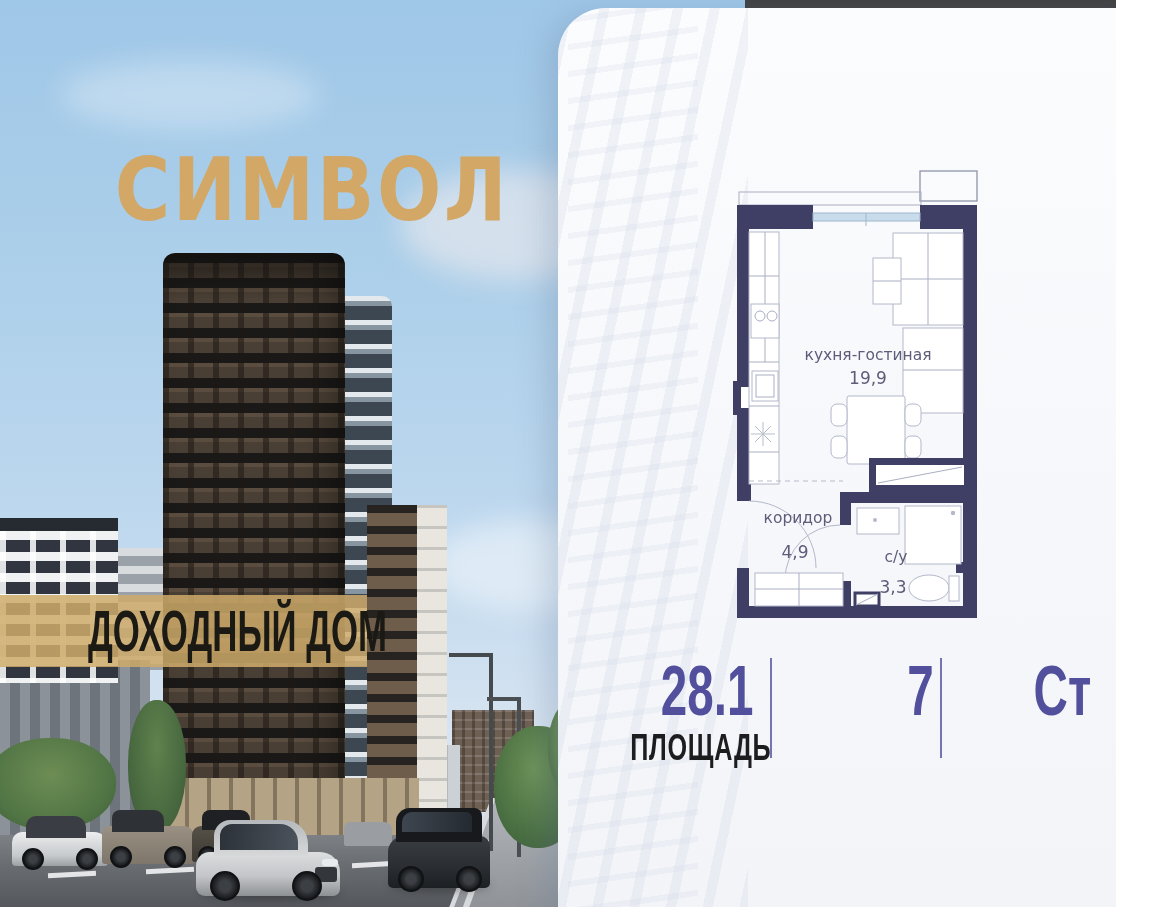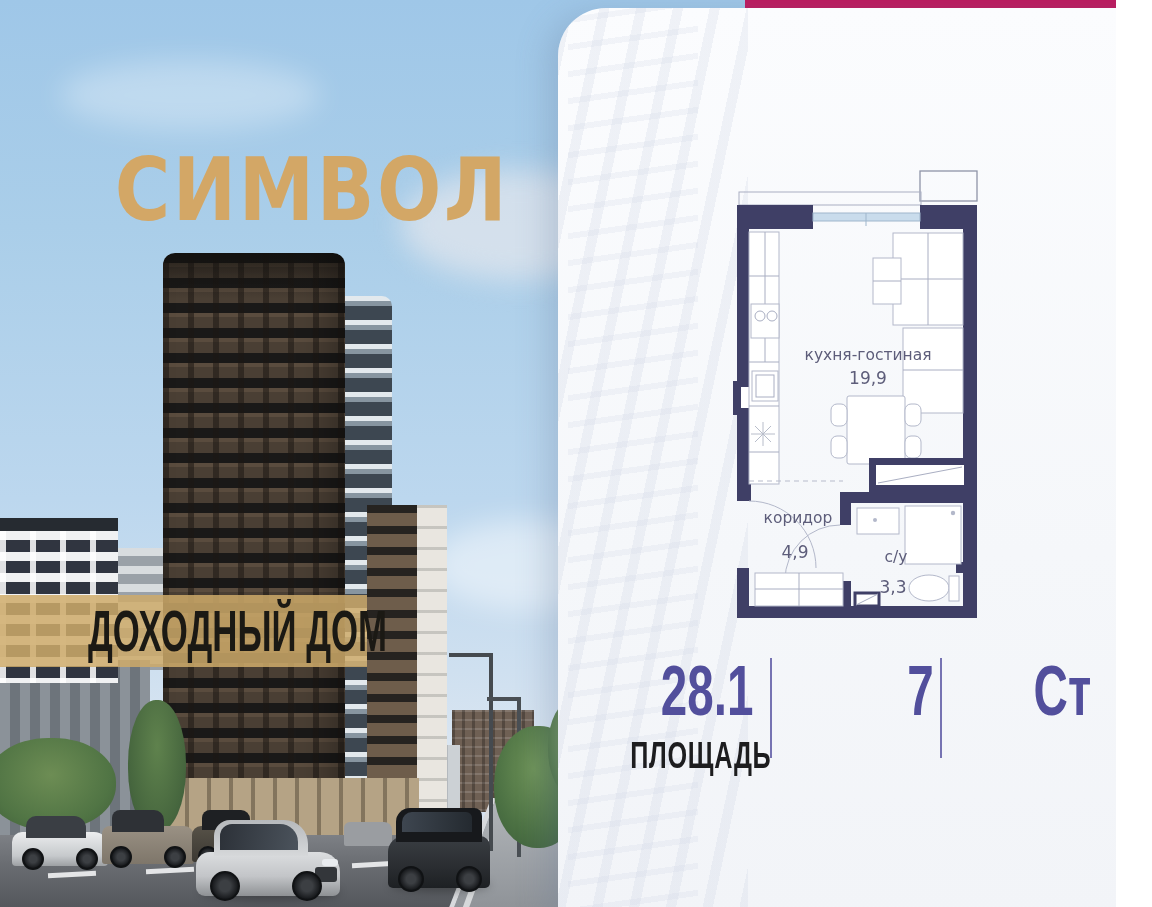--- a/index.html
+++ b/index.html
@@ -1,17 +1,17 @@
 <!DOCTYPE html>
 <html><head>
 <meta charset="utf-8">
 <style>
   html,body{margin:0;padding:0;background:#fff;}
   .scene{position:relative;width:1116px;height:907px;overflow:hidden;
-         font-family:"Liberation Sans",sans-serif;background:#be185d;}
+         font-family:"Liberation Sans",sans-serif;background:#404040;}
 
   
   .photo{position:absolute;left:0;top:0;width:745px;height:907px;overflow:hidden;
     background:linear-gradient(180deg,#9fc7e8 0%,#aacee9 25%,#bcd7ee 55%,#cfe0f0 74%,#d9e5f1 82%,#d4e0ee 100%);}
   .cloud{position:absolute;border-radius:50%;filter:blur(14px);}
   .cloud.c1{left:400px;top:170px;width:240px;height:110px;background:rgba(246,238,238,0.55);}
   .cloud.c2{left:60px;top:60px;width:260px;height:70px;background:rgba(255,255,255,0.30);}
   .cloud.c3{left:430px;top:520px;width:200px;height:90px;background:rgba(255,255,255,0.45);}
 
   
@@ -124,21 +124,21 @@
   .plan .rarea{font-size:17px;}
   .w{fill:#3f3f66;}
   .thin{fill:none;stroke:#a9aec2;stroke-width:1;}
   .furn{fill:#ffffff;stroke:#b3b8ca;stroke-width:1;}
 
   
   .stats{position:absolute;left:0;top:0;width:594px;height:907px;pointer-events:none;}
   .stat{position:absolute;text-align:right;}
   .stat .val{display:inline-block;font-weight:700;font-size:70px;line-height:1;color:#524f9c;
     transform:scaleX(0.68);transform-origin:center;}
-  .stat .lab{display:block;margin-top:12px;}
+  .stat .lab{display:block;margin-top:4px;}
   .stat .lab span{display:inline-block;font-weight:700;font-size:36px;line-height:1;color:#1d1d1f;
     transform:scaleX(0.70);transform-origin:center;letter-spacing:1px;}
   .s1{left:42px;top:648px;width:175px;}
   .s2{left:222px;top:648px;width:160px;}
   .s3{left:387px;top:648px;width:160px;}
   .vdiv{position:absolute;width:2px;height:100px;top:650px;background:#5f5ca6;opacity:0.85;}
   .v1{left:212px;} .v2{left:382px;}
 </style>
 </head>
 <body>

